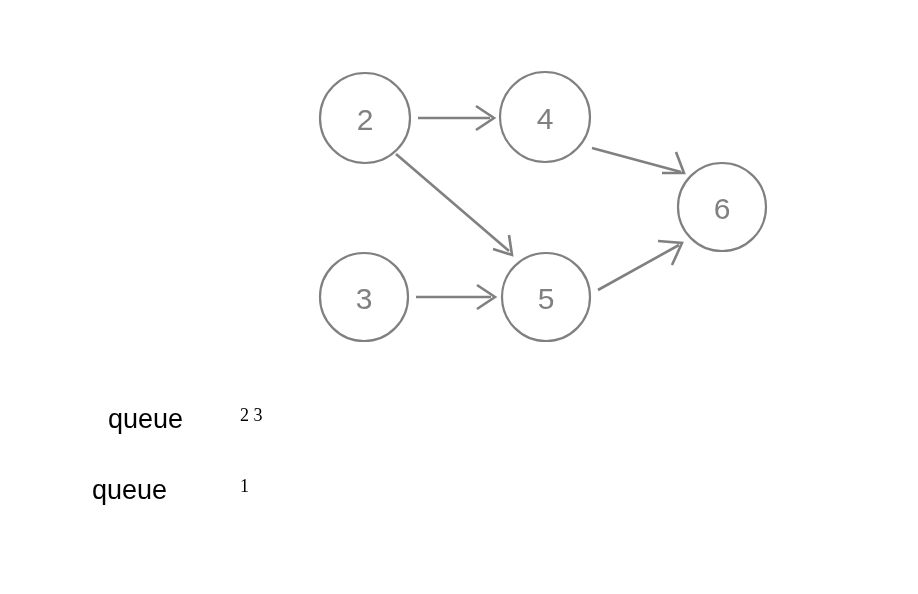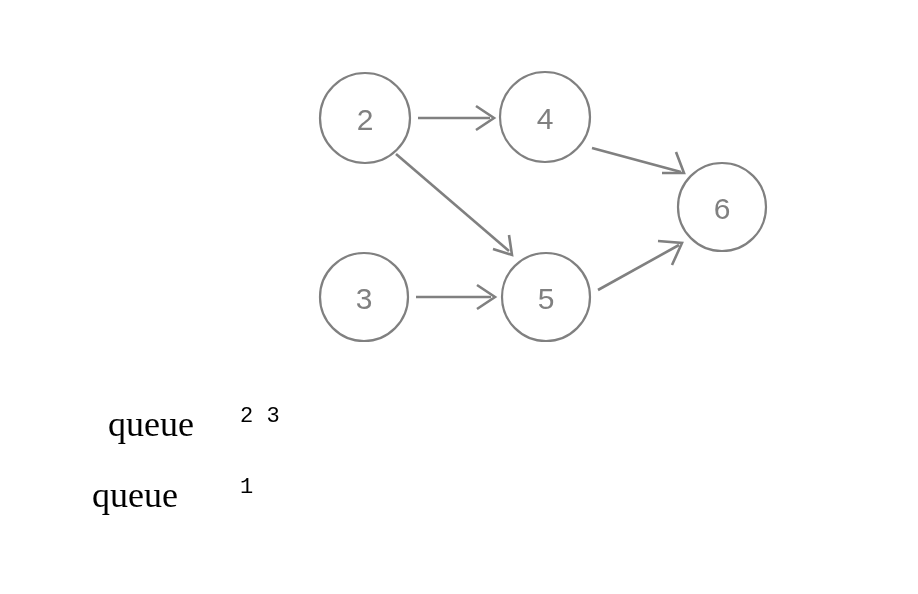--- a/index.html
+++ b/index.html
@@ -51,30 +51,30 @@
   }
   .edge-head {
     stroke: #808080;
     stroke-width: 2.6;
     fill: none;
     stroke-linecap: butt;
     stroke-linejoin: miter;
   }
   .status-key {
     position: absolute;
-    font-family: Liberation Serif, serif;
-    font-size: 36px;
+    font-family: Liberation Sans, sans-serif;
+    font-size: 27px;
     color: #000000;
     white-space: pre;
     line-height: 1;
   }
   .status-val {
     position: absolute;
-    font-family: Liberation Mono, monospace;
-    font-size: 22px;
+    font-family: Liberation Serif, serif;
+    font-size: 18px;
     color: #000000;
     white-space: pre;
     line-height: 1;
   }
 </style>
 </head>
 <body>
 
 <div id="stage">
 

